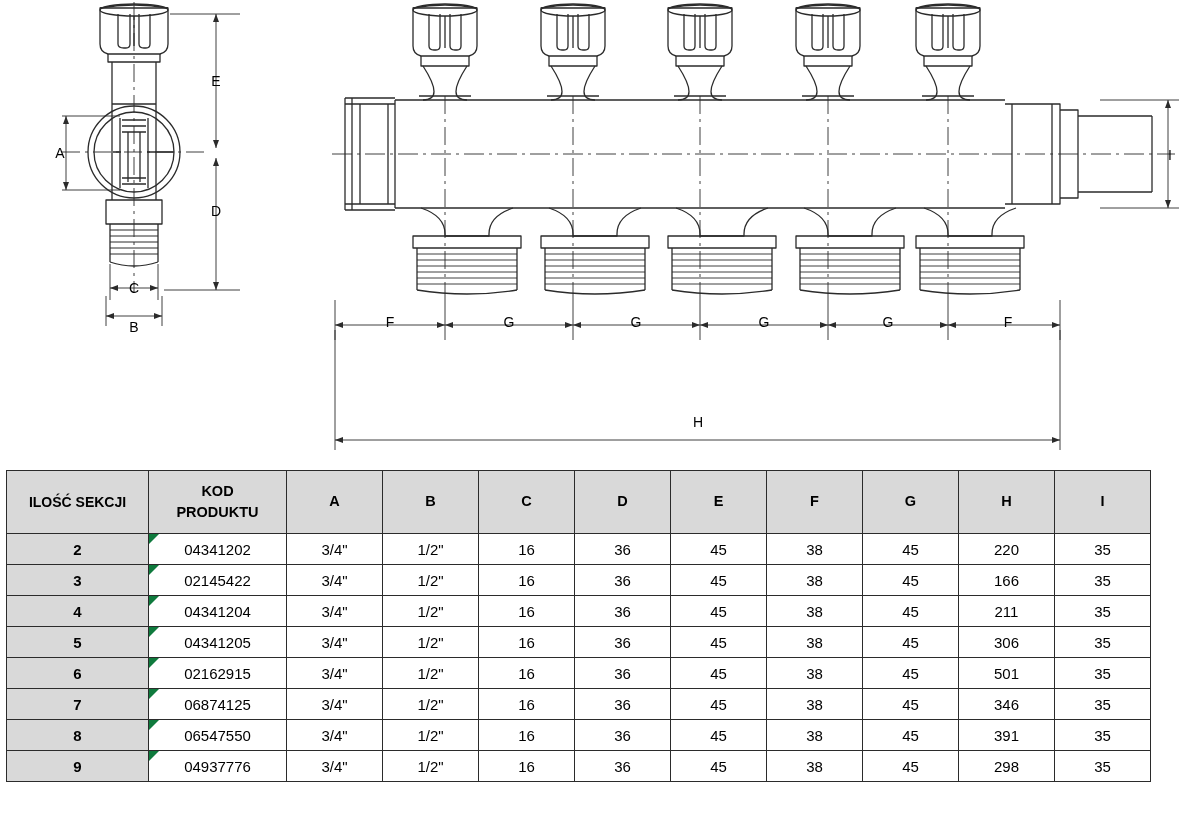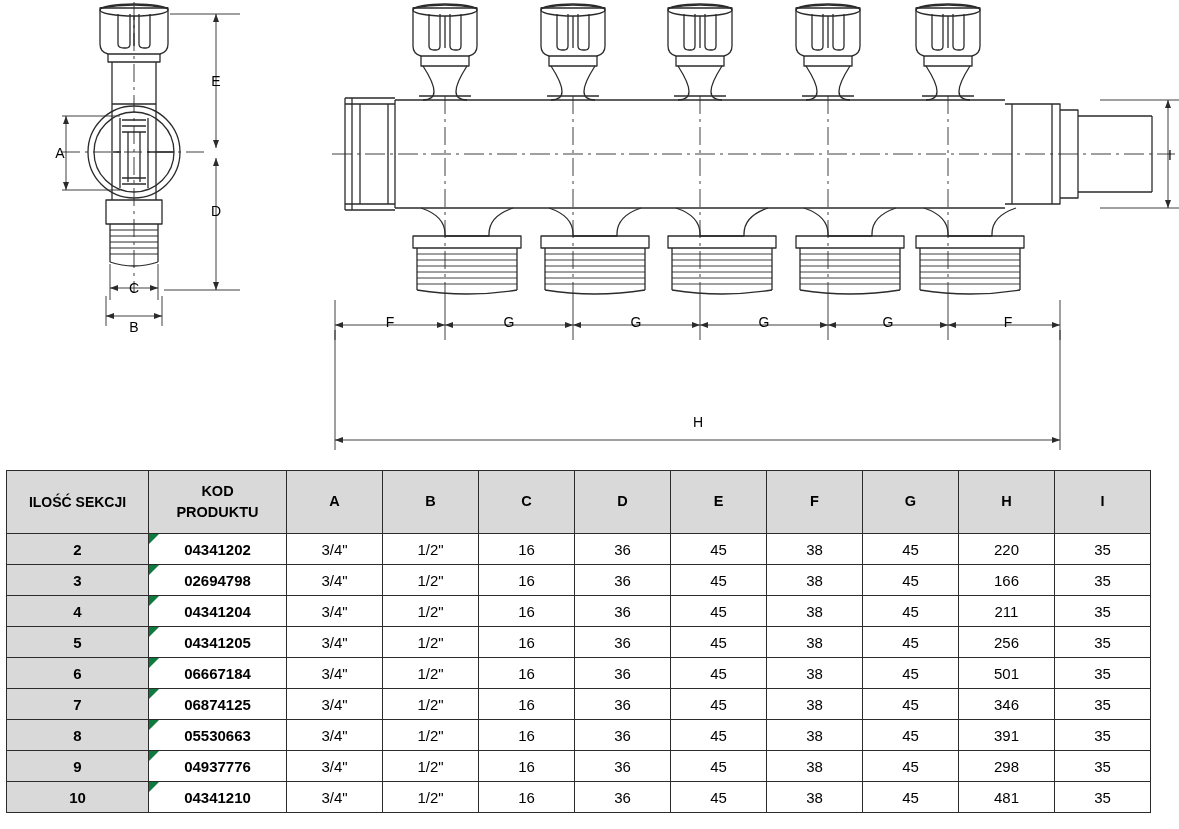--- a/index.html
+++ b/index.html
@@ -39,21 +39,21 @@
   }
   table.spec thead th.wide{
     font-size:14px;
   }
   td.secnum{
     background:#d9d9d9;
     font-weight:bold;
     font-size:15px;
   }
   td.code{
-    font-weight:bold;
+    font-weight:normal;
     font-size:15px;
     position:relative;
   }
   td.code .corner{
     position:absolute;left:0;top:0;
     width:0;height:0;
     border-top:10px solid #0f7a3d;
     border-right:10px solid transparent;
   }
   td.plain{font-size:15px;}
@@ -375,21 +375,21 @@
         <td class="plain">16</td>
         <td class="plain">36</td>
         <td class="plain">45</td>
         <td class="plain">38</td>
         <td class="plain">45</td>
         <td class="plain">220</td>
         <td class="plain">35</td>
       </tr>
       <tr>
         <td class="secnum">3</td>
-        <td class="code"><span class="corner"></span><span>02694798</span></td>
+        <td class="code"><span class="corner"></span><span>02145422</span></td>
         <td class="plain">3/4"</td>
         <td class="plain">1/2"</td>
         <td class="plain">16</td>
         <td class="plain">36</td>
         <td class="plain">45</td>
         <td class="plain">38</td>
         <td class="plain">45</td>
         <td class="plain">166</td>
         <td class="plain">35</td>
       </tr>
@@ -409,26 +409,26 @@
       <tr>
         <td class="secnum">5</td>
         <td class="code"><span class="corner"></span><span>04341205</span></td>
         <td class="plain">3/4"</td>
         <td class="plain">1/2"</td>
         <td class="plain">16</td>
         <td class="plain">36</td>
         <td class="plain">45</td>
         <td class="plain">38</td>
         <td class="plain">45</td>
-        <td class="plain">256</td>
+        <td class="plain">306</td>
         <td class="plain">35</td>
       </tr>
       <tr>
         <td class="secnum">6</td>
-        <td class="code"><span class="corner"></span><span>06667184</span></td>
+        <td class="code"><span class="corner"></span><span>02162915</span></td>
         <td class="plain">3/4"</td>
         <td class="plain">1/2"</td>
         <td class="plain">16</td>
         <td class="plain">36</td>
         <td class="plain">45</td>
         <td class="plain">38</td>
         <td class="plain">45</td>
         <td class="plain">501</td>
         <td class="plain">35</td>
       </tr>
@@ -440,21 +440,21 @@
         <td class="plain">16</td>
         <td class="plain">36</td>
         <td class="plain">45</td>
         <td class="plain">38</td>
         <td class="plain">45</td>
         <td class="plain">346</td>
         <td class="plain">35</td>
       </tr>
       <tr>
         <td class="secnum">8</td>
-        <td class="code"><span class="corner"></span><span>05530663</span></td>
+        <td class="code"><span class="corner"></span><span>06547550</span></td>
         <td class="plain">3/4"</td>
         <td class="plain">1/2"</td>
         <td class="plain">16</td>
         <td class="plain">36</td>
         <td class="plain">45</td>
         <td class="plain">38</td>
         <td class="plain">45</td>
         <td class="plain">391</td>
         <td class="plain">35</td>
       </tr>
@@ -462,30 +462,17 @@
         <td class="secnum">9</td>
         <td class="code"><span class="corner"></span><span>04937776</span></td>
         <td class="plain">3/4"</td>
         <td class="plain">1/2"</td>
         <td class="plain">16</td>
         <td class="plain">36</td>
         <td class="plain">45</td>
         <td class="plain">38</td>
         <td class="plain">45</td>
         <td class="plain">298</td>
-        <td class="plain">35</td>
-      </tr>
-      <tr>
-        <td class="secnum">10</td>
-        <td class="code"><span class="corner"></span><span>04341210</span></td>
-        <td class="plain">3/4"</td>
-        <td class="plain">1/2"</td>
-        <td class="plain">16</td>
-        <td class="plain">36</td>
-        <td class="plain">45</td>
-        <td class="plain">38</td>
-        <td class="plain">45</td>
-        <td class="plain">481</td>
         <td class="plain">35</td>
       </tr>
     </tbody>
   </table>
 </div>
 
 </body></html>

